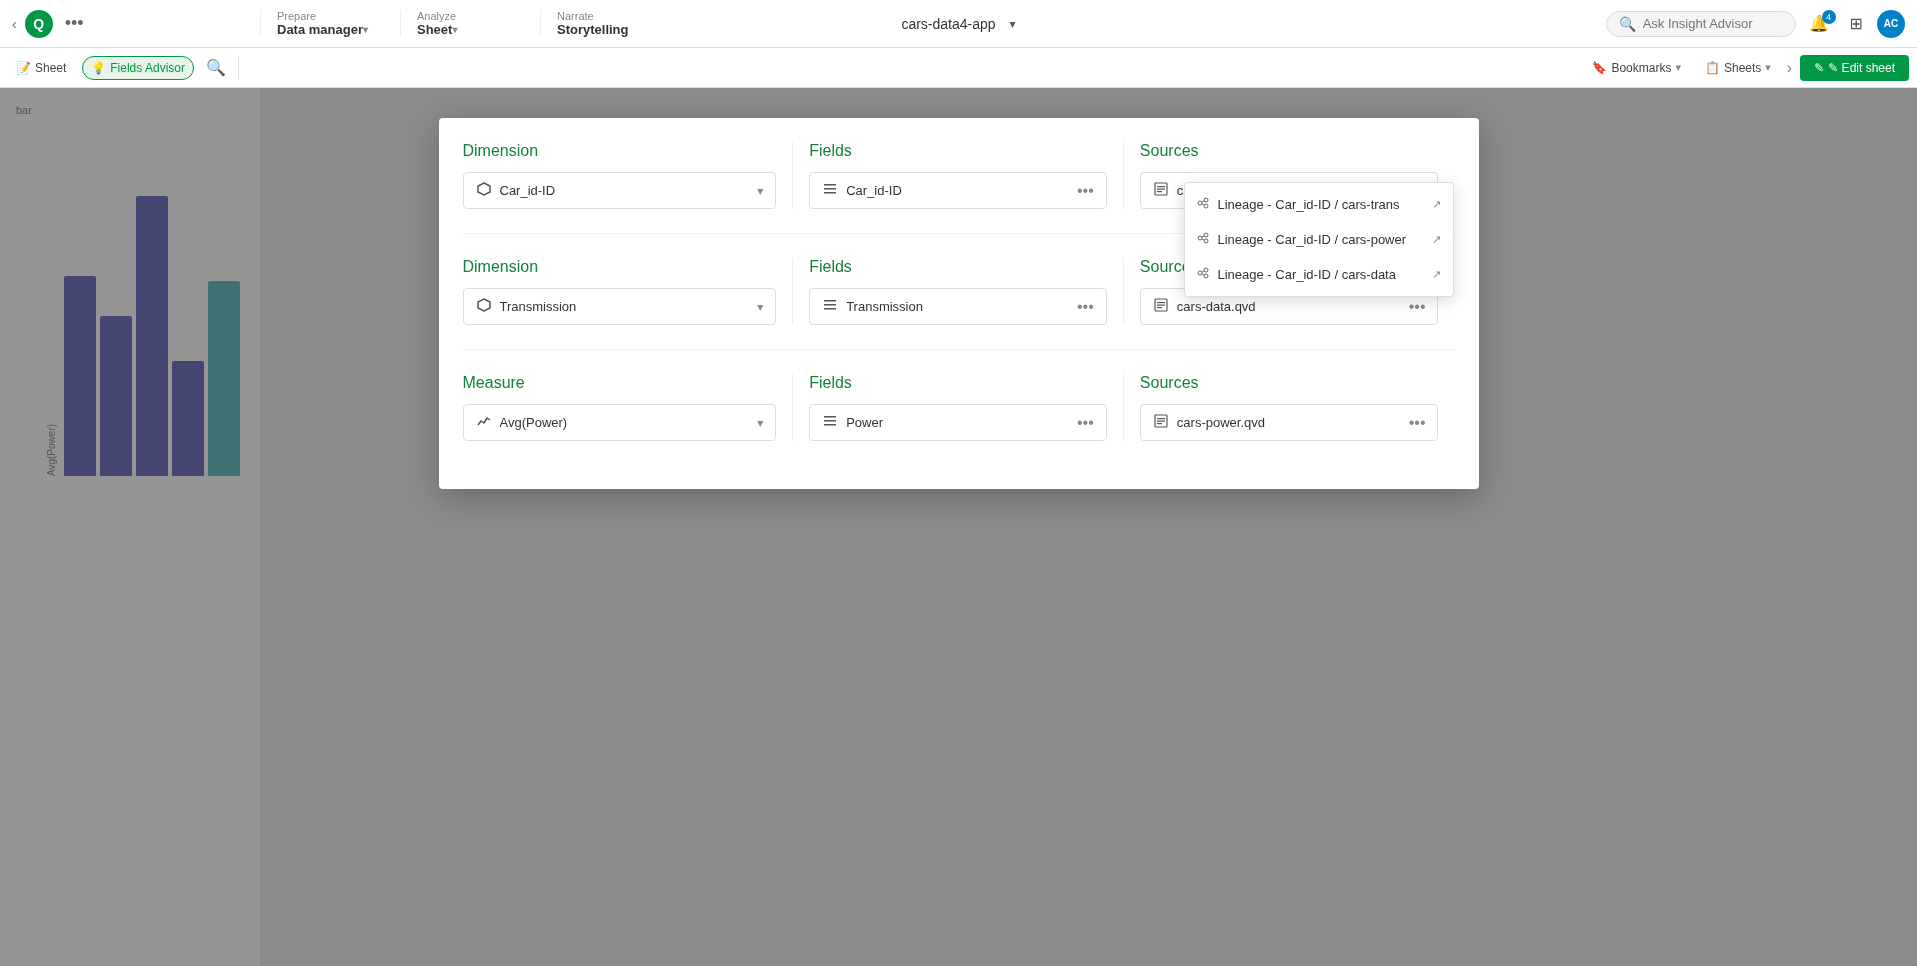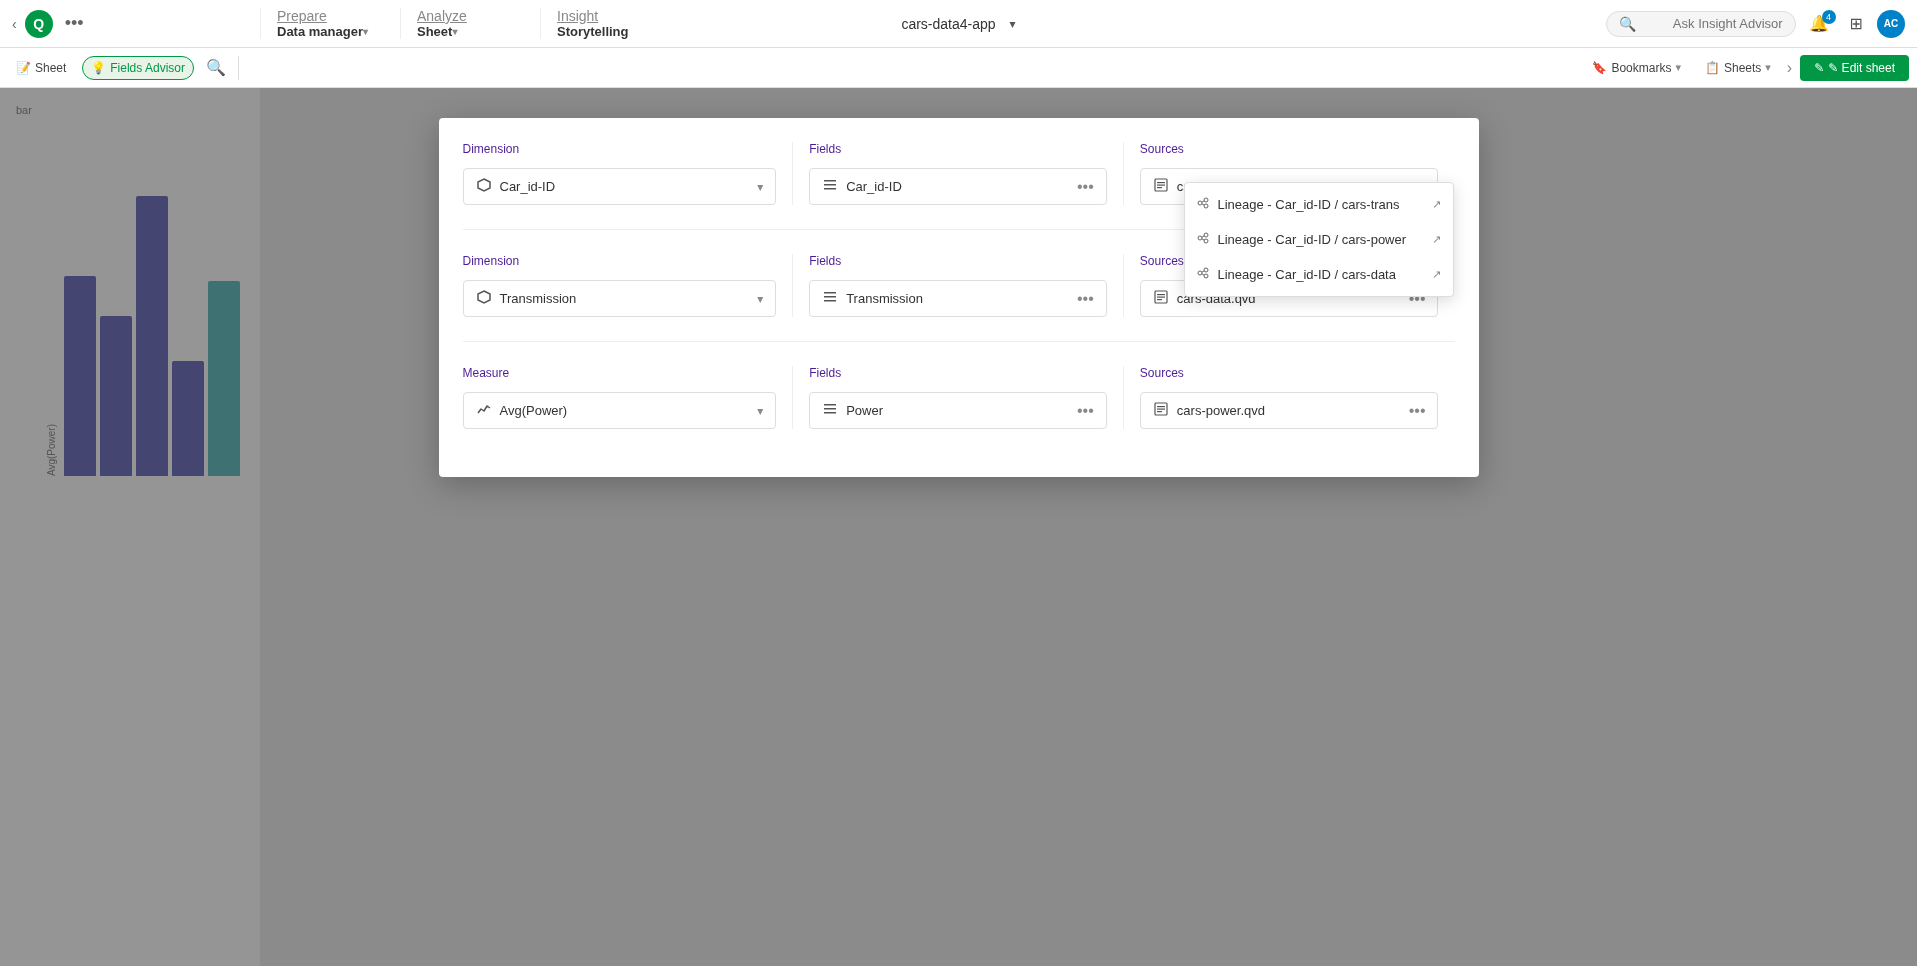--- a/index.html
+++ b/index.html
@@ -52,23 +52,22 @@
       padding: 4px 8px;
     }
     .nav-section {
       display: flex;
       flex-direction: column;
       padding: 0 16px;
       border-left: 1px solid #eee;
       min-width: 140px;
     }
     .nav-section-label {
-      font-size: 14px;
+      font-size: 11px;
       color: #888;
-      text-decoration: underline;
     }
     .nav-section-title {
       font-size: 13px;
       font-weight: 600;
       color: #333;
       display: flex;
       align-items: center;
       gap: 0;
     }
     .nav-section-title .chevron {
@@ -107,21 +106,20 @@
       gap: 6px;
       min-width: 180px;
     }
     .search-bar input {
       border: none;
       background: transparent;
       outline: none;
       font-size: 13px;
       color: #666;
       width: 140px;
-      text-align: right;
     }
     .topbar-icon-btn {
       color: #555;
       font-size: 16px;
       cursor: pointer;
       padding: 4px 6px;
       position: relative;
     }
     .badge {
       position: absolute;
@@ -312,22 +310,22 @@
       position: relative;
     }
     .dialog-col:first-child {
       padding-left: 0;
     }
     .dialog-col:last-child {
       border-right: none;
     }
 
     .col-label {
-      font-size: 12px;
-      color: #4c1d95;
+      font-size: 16px;
+      color: #15803d;
       margin-bottom: 12px;
       font-weight: 500;
       text-transform: none;
     }
 
     .dropdown-field {
       display: flex;
       align-items: center;
       border: 1px solid #ddd;
       border-radius: 4px;
@@ -453,21 +451,21 @@
 
   <div class="nav-section">
     <span class="nav-section-label">Analyze</span>
     <span class="nav-section-title">
       <span>Sheet</span>
       <span class="chevron">▾</span>
     </span>
   </div>
 
   <div class="nav-section">
-    <span class="nav-section-label">Insight</span>
+    <span class="nav-section-label">Narrate</span>
     <span class="nav-section-title">
       <span>Storytelling</span>
     </span>
   </div>
 
   <div class="app-title-center">
     <span>cars-data4-app</span>
     <span class="chevron-down">▾</span>
   </div>
 

